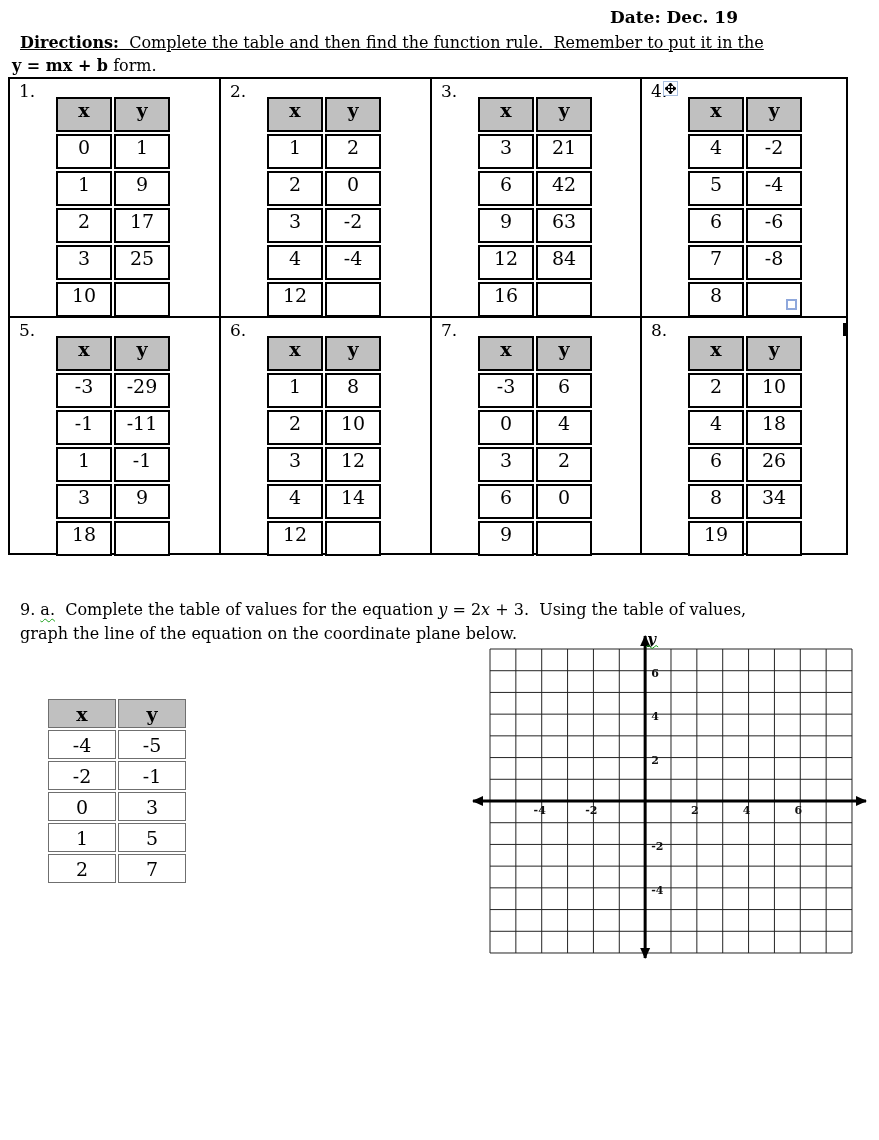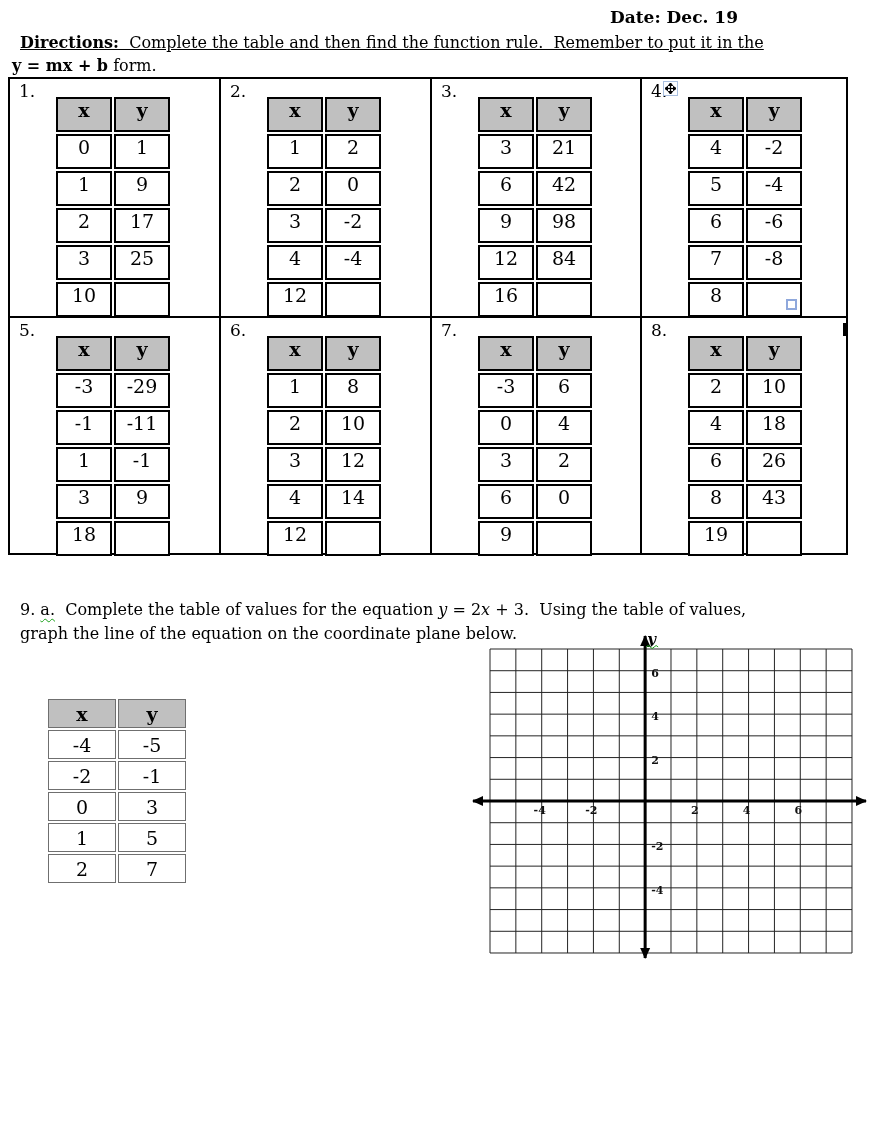--- a/index.html
+++ b/index.html
@@ -139,21 +139,21 @@
               <tr>
                 <td>3</td>
                 <td>21</td>
               </tr>
               <tr>
                 <td>6</td>
                 <td>42</td>
               </tr>
               <tr>
                 <td>9</td>
-                <td>98</td>
+                <td>63</td>
               </tr>
               <tr>
                 <td>12</td>
                 <td>84</td>
               </tr>
               <tr>
                 <td>16</td>
                 <td></td>
               </tr>
             </tbody>
@@ -313,21 +313,21 @@
               <tr>
                 <td>4</td>
                 <td>18</td>
               </tr>
               <tr>
                 <td>6</td>
                 <td>26</td>
               </tr>
               <tr>
                 <td>8</td>
-                <td>43</td>
+                <td>34</td>
               </tr>
               <tr>
                 <td>19</td>
                 <td></td>
               </tr>
             </tbody>
           </table>
         <span class="cursor-mark"></span>
       </td>
     </tr>

